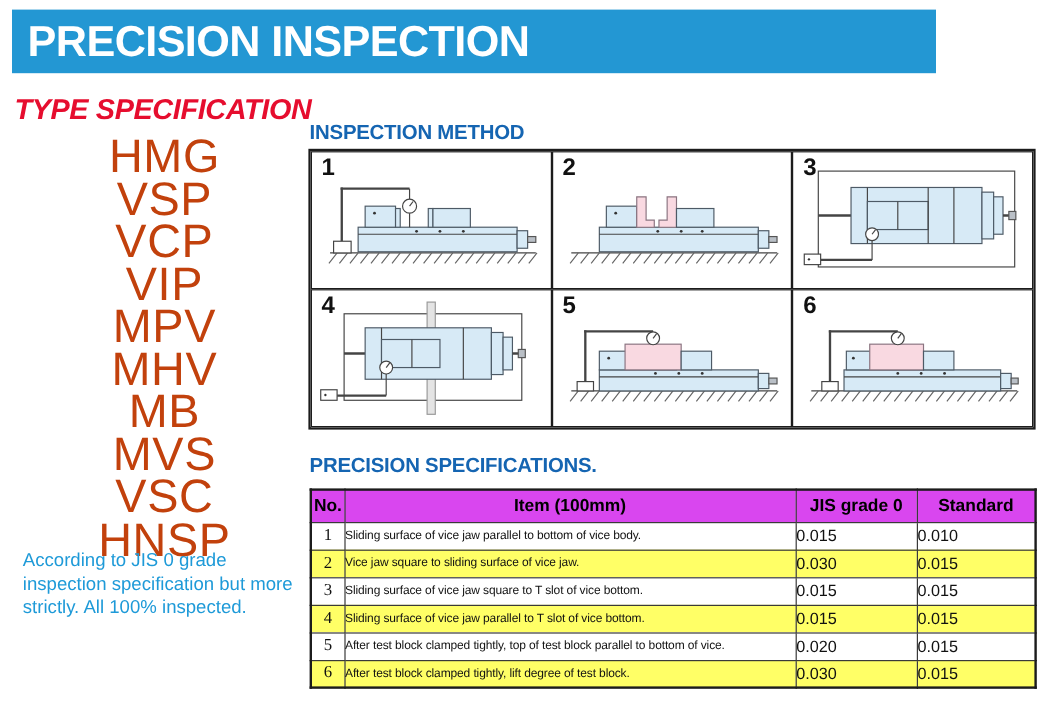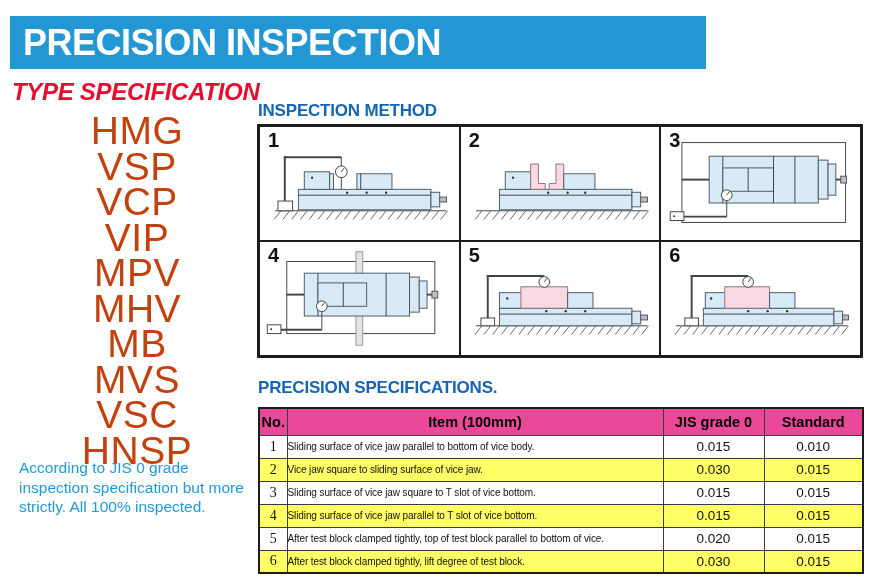--- a/index.html
+++ b/index.html
@@ -1,20 +1,20 @@
 <!DOCTYPE html>
 <html><head>
 <meta charset="utf-8">
 <style>
   html,body{margin:0;padding:0;background:#fff;}
   .page{position:relative;width:870px;height:584px;background:#fff;overflow:hidden;
         font-family:"Liberation Sans",sans-serif;}
 
   
-  .banner{position:absolute;left:10px;top:16px;width:696px;height:53px;background:#2397d3;
+  .banner{position:absolute;left:10px;top:8px;width:770px;height:53px;background:#2397d3;
           display:flex;align-items:center;padding-left:13px;box-sizing:border-box;}
   .banner span{color:#fff;font-size:36px;font-weight:bold;letter-spacing:-0.5px;}
 
   
   .type-heading{position:absolute;left:12px;top:78px;color:#e60d2e;font-size:24px;
                 font-weight:bold;font-style:italic;letter-spacing:-0.3px;}
   .codes{position:absolute;left:25px;top:113px;width:224px;text-align:center;}
   .codes div{color:#c2410c;font-size:39px;font-weight:normal;line-height:35.5px;letter-spacing:0.5px;}
   .note{position:absolute;left:19px;top:458px;width:238px;color:#1e9ad8;font-size:15.5px;line-height:19.5px;}
 
@@ -39,26 +39,26 @@
   .d-l2{stroke:#444;stroke-width:2;fill:none;}
   .d-h{stroke:#666;stroke-width:1;fill:none;}
   .d-dot{fill:#333;}
   .d-g{fill:#b9bfc6;stroke:#555;stroke-width:1;}
   .d-band{fill:#e4e4e4;stroke:#999;stroke-width:1;}
 
   
   .spec-table{position:absolute;left:258px;top:407px;width:604px;border-collapse:collapse;
               border:2px solid #1c1c1c;table-layout:fixed;}
   .spec-table th,.spec-table td{border:1px solid #3a3a3a;padding:0;box-sizing:border-box;}
-  .spec-table th{background:#ec4899;color:#000;font-size:14.5px;font-weight:bold;height:27px;text-align:center;}
+  .spec-table th{background:#d946ef;color:#000;font-size:14.5px;font-weight:bold;height:27px;text-align:center;}
   .spec-table td{height:23px;background:#fff;}
   .spec-table tr.alt td{background:#ffff66;}
   td.c-no{font-family:"Liberation Serif",serif;font-size:14px;text-align:center;color:#111;}
   td.c-item{font-size:10px;letter-spacing:-0.1px;color:#111;white-space:nowrap;}
-  td.c-val{font-size:13.5px;text-align:center;color:#111;}
+  td.c-val{font-size:13.5px;text-align:left;color:#111;}
 </style>
 </head>
 <body>
 
 <div class="page">
 
   <div class="banner">
     <span>PRECISION INSPECTION</span>
   </div>
 

